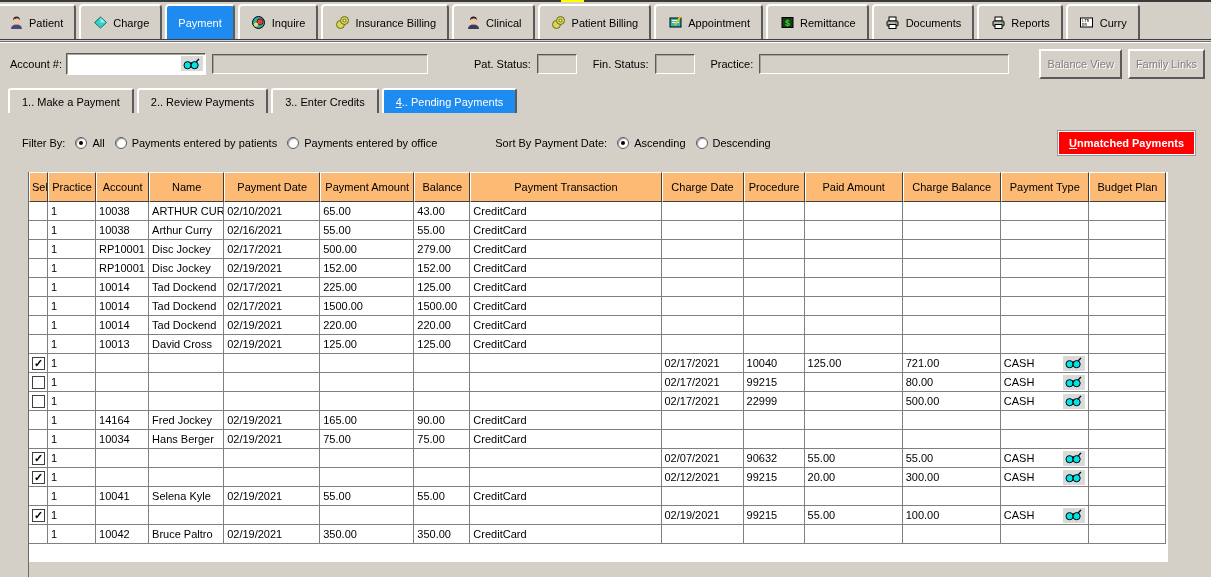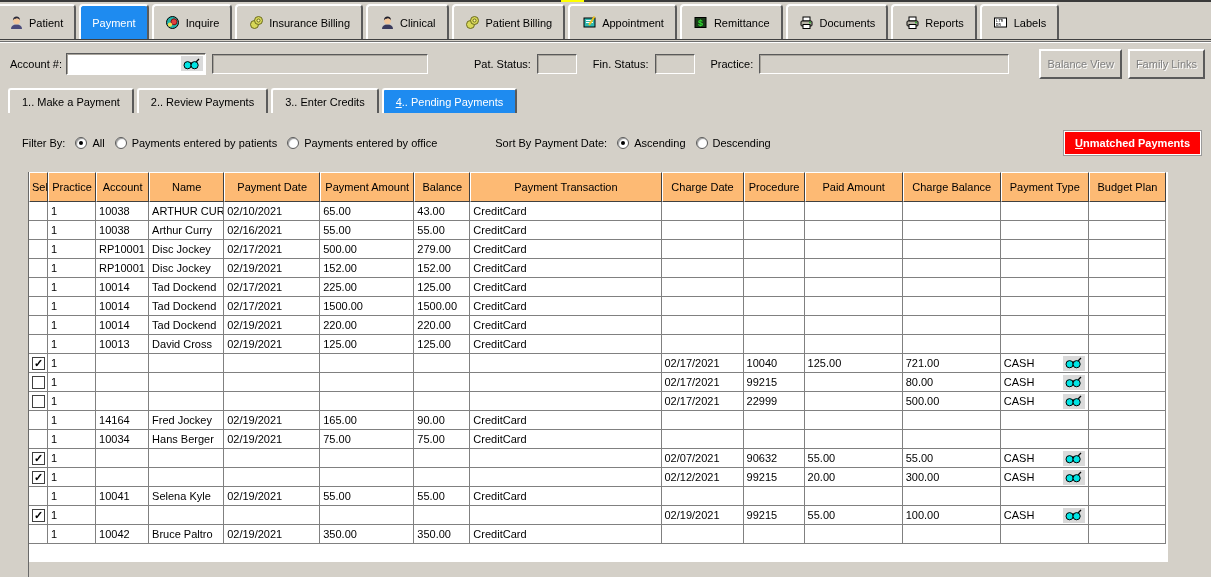--- a/index.html
+++ b/index.html
@@ -66,21 +66,21 @@
   .sub-tab.selected{background:#1e8bf0;color:#ffffff;}
 
   
   .filter-row{position:absolute;top:129px;left:0;right:0;height:27px;display:flex;align-items:center;padding-left:22px;box-sizing:border-box;}
   .radio-item{display:flex;align-items:center;gap:5px;margin-left:10px;white-space:nowrap;}
   .radio{width:12px;height:12px;border-radius:50%;background:#ffffff;box-sizing:border-box;
     border:1px solid #5a5a5a;box-shadow:inset 1px 1px 1px #9a9a9a;position:relative;flex:0 0 auto;}
   .radio.sel::after{content:"";position:absolute;left:3px;top:3px;width:4px;height:4px;border-radius:50%;background:#000;}
   .sort-label{margin-left:58px;}
   .red-btn{
-    margin-left:auto;margin-right:10px;height:24px;padding:0 10px;
+    margin-left:auto;margin-right:16px;height:24px;padding:0 10px;
     background:#ff0000;color:#ffffff;font-weight:bold;font-size:11px;
     font-family:"Liberation Sans",sans-serif;
     border:1px solid #ffffff;outline:1px solid #9a9a9a;cursor:pointer;white-space:nowrap;
   }
   .red-btn u{text-decoration:underline;}
 
   
   .grid-wrap{
     position:absolute;top:172px;left:28px;width:1139px;height:390px;
     background:#ffffff;border-left:1px solid #696969;overflow:hidden;
@@ -114,20 +114,29 @@
     <div class="tab">
       <span class="ticon">
         <svg width="15" height="15" viewBox="0 0 15 15">
           <path d="M2 14c0-3 2-4.5 5.5-4.5S13 11 13 14z" fill="#4a4a7a"></path>
           <circle cx="7.5" cy="5.8" r="3.4" fill="#f2c79c"></circle>
           <path d="M3.9 5.4c0-2.5 1.5-3.9 3.6-3.9s3.6 1.4 3.6 3.9c-.5-1.3-1-1.8-1.5-1.3-1-1-2-.9-2.6-.3-.9-.5-2.3.2-3.1 1.6z" fill="#2a2a3a"></path>
         </svg>
       </span>
       <span>Patient</span>
     </div>
+    <div class="tab">
+      <span class="ticon">
+        <svg width="15" height="15" viewBox="0 0 15 15">
+          <polygon points="7.5,2 13.5,7.5 7.5,13 1.5,7.5" fill="#35d0c8" stroke="#1a6a6a"></polygon>
+          <polygon points="7.5,2.8 12.6,7.5 7.5,7.5" fill="#9af0ea"></polygon>
+        </svg>
+      </span>
+      <span>Charge</span>
+    </div>
     <div class="tab selected">
       <span>Payment</span>
     </div>
     <div class="tab">
       <span class="ticon">
         <svg width="15" height="15" viewBox="0 0 15 15">
           <circle cx="7.5" cy="7.5" r="6" fill="#20b2aa" stroke="#000"></circle>
           <circle cx="9" cy="6.8" r="3" fill="#e04040" stroke="#801010"></circle>
           <circle cx="5" cy="9.6" r="2.2" fill="#f0e050"></circle>
         </svg>
@@ -207,21 +216,21 @@
       <span>Reports</span>
     </div>
     <div class="tab">
       <span class="ticon">
         <svg width="15" height="15" viewBox="0 0 15 15">
           <rect x="1.5" y="3" width="12" height="9" fill="#ffffff" stroke="#000"></rect>
           <text x="3" y="7.2" font-size="4" font-family="monospace" fill="#000">LTR</text>
           <text x="3" y="11.2" font-size="4" font-family="monospace" fill="#000">DR</text>
         </svg>
       </span>
-      <span>Labels</span>
+      <span>Curry</span>
     </div>
   </div>
 <div class="groove"></div>
 
 <div class="account-bar">
   <span class="lbl" style="margin-left:10px">Account #:</span>
   <div class="sunken acct-input">
     <span class="binoc-btn" id="acctBinoc">
         <svg width="17" height="12" viewBox="0 0 17 12">
           <line x1="13" y1="4" x2="16" y2="1" stroke="#000" stroke-width="1.2"></line>

